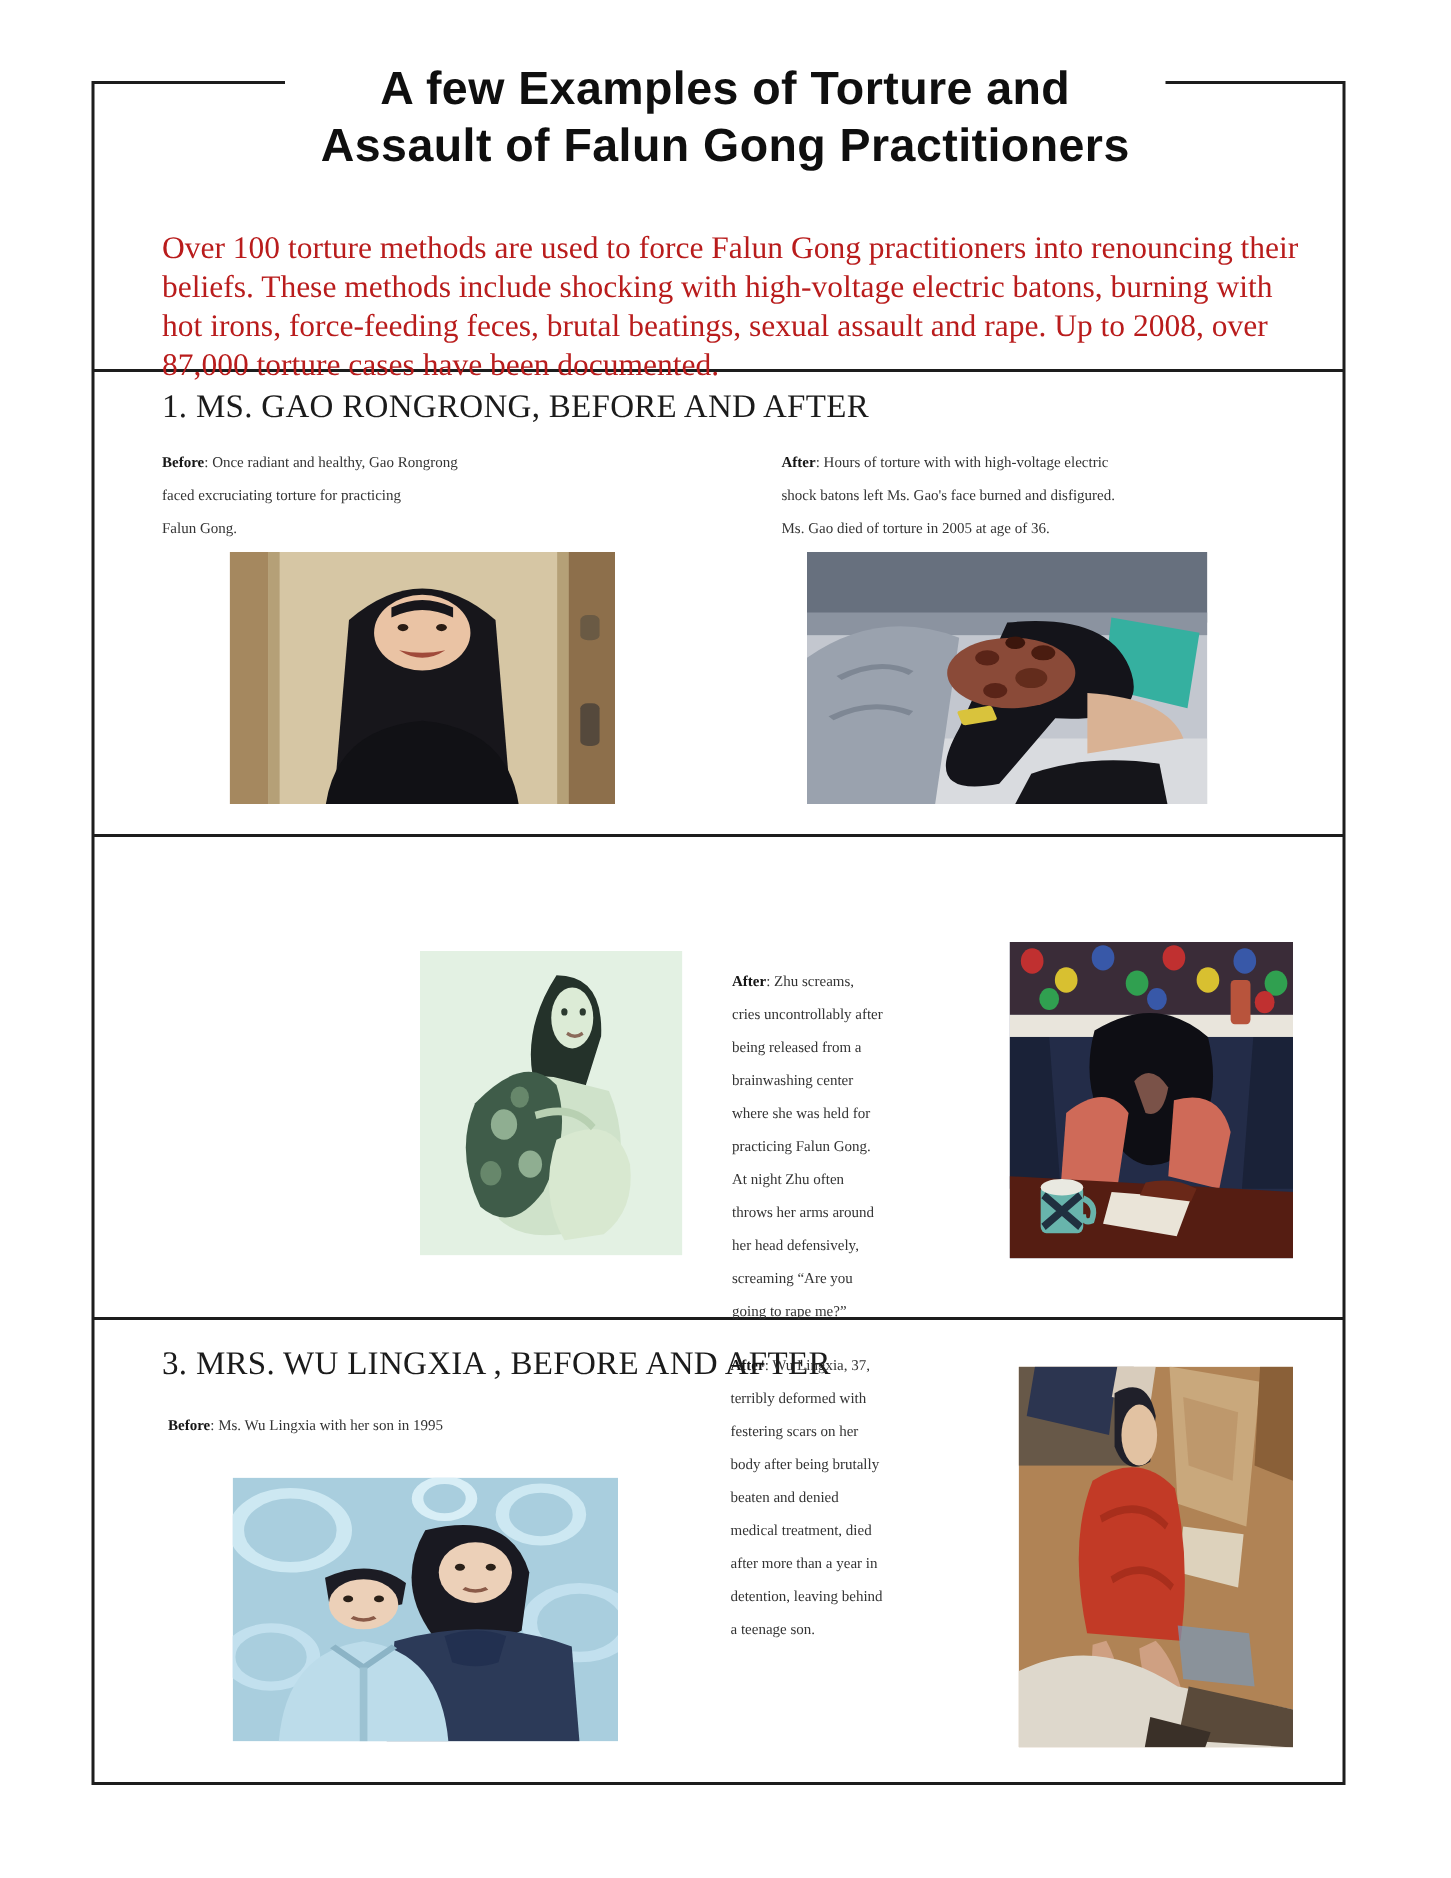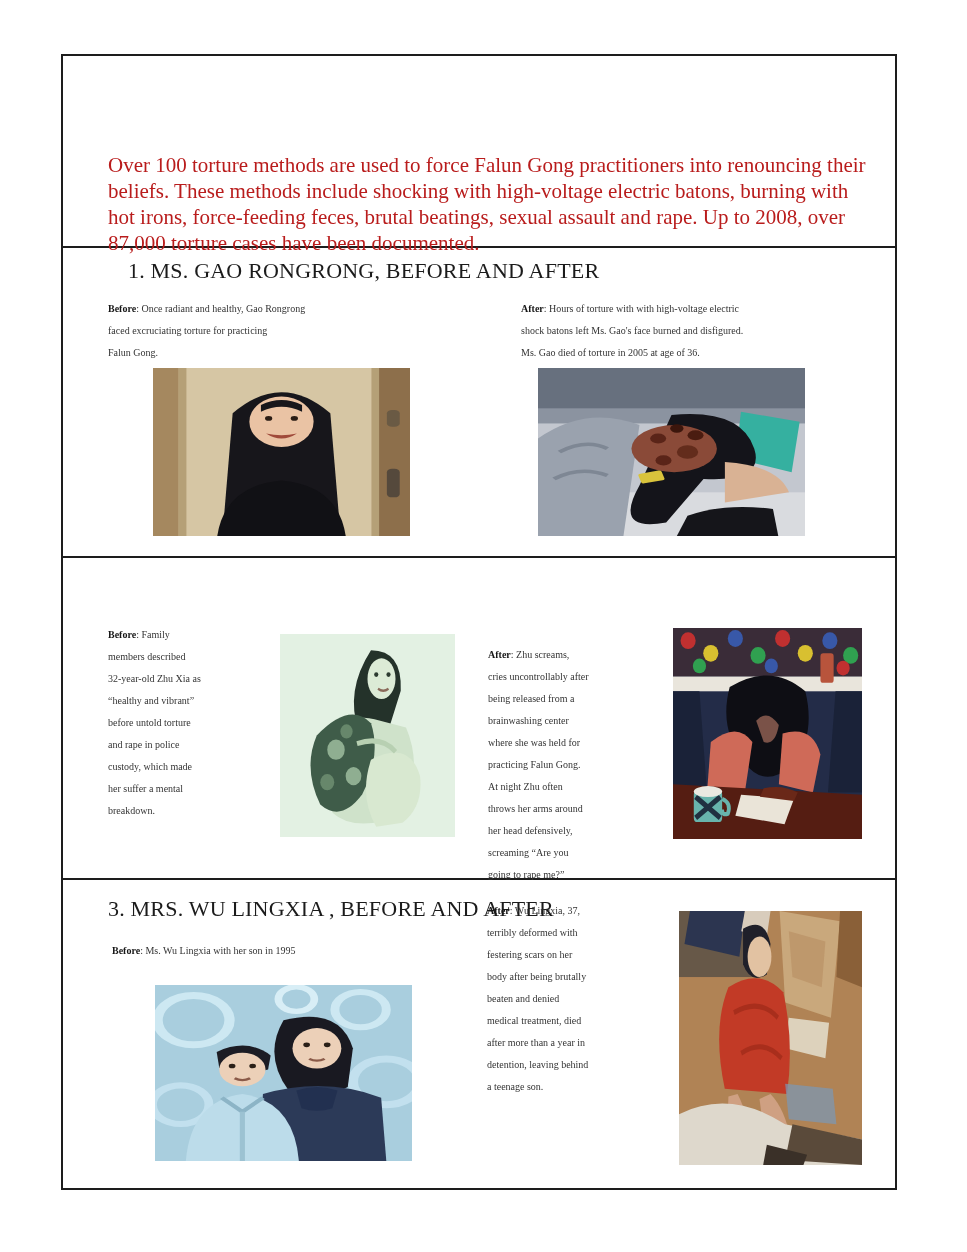--- a/index.html
+++ b/index.html
@@ -41,24 +41,28 @@
 <body>
 
 <div class="page">
 
   <div class="frame">
     <div class="divider d1"></div>
     <div class="divider d2"></div>
     <div class="divider d3"></div>
   </div>
 
+  <div class="title-wrap">
+    <div class="title">A few Examples of Torture and
+Assault of Falun Gong Practitioners</div>
+  </div>
 
   <p class="intro">Over 100 torture methods are used to force Falun Gong practitioners into renouncing their beliefs. These methods include shocking with high-voltage electric batons, burning with hot irons, force-feeding feces, brutal beatings, sexual assault and rape. Up to 2008, over 87,000 torture cases have been documented.</p>
 
-  <div class="heading" style="left:108px; top:258px;margin-left:20px;">1. MS. GAO RONGRONG, BEFORE AND AFTER</div>
+  <div class="heading" style="left:108px; top:258px;">1. MS. GAO RONGRONG, BEFORE AND AFTER</div>
 
   <p class="caption" style="left:108px; top:288px; width:350px;"><b>Before</b><span>: Once radiant and healthy, Gao Rongrong
 faced excruciating torture for practicing
 Falun Gong.</span></p>
 
   <p class="caption" style="left:489px; top:288px; width:392px;margin-left:32px;"><b>After</b><span>: Hours of torture with with high-voltage electric
 shock batons left Ms. Gao's face burned and disfigured.
 Ms. Gao died of torture in 2005 at age of 36.</span></p>
 
   <div class="photo" style="left:153px; top:368px; width:257px; height:168px;">
@@ -97,29 +101,20 @@
       <circle cx="47" cy="55" r="3" fill="#5a2418"></circle>
       <circle cx="59" cy="40" r="3" fill="#4a1c10"></circle>
       <circle cx="52" cy="36" r="2.5" fill="#3c160c"></circle>
       <rect x="38" y="62" width="9" height="6" rx="1" fill="#d9c33c" transform="rotate(-15 42 65)"></rect>
       <path d="M70 56 Q90 58 94 74 L70 80 Z" fill="#d9b294"></path>
       <path d="M56 88 Q70 80 88 84 L90 100 L52 100 Z" fill="#15151a"></path>
     </svg>
   </div>
 
 
-  <p class="caption" style="left:108px; top:614px; width:182px;"><b>Before</b><span>: Family
-members described
-32-year-old Zhu Xia as
-“healthy and vibrant”
-before untold torture
-and rape in police
-custody, which made
-her suffer a mental
-breakdown.</span></p>
 
   <div class="photo" style="left:280px; top:634px; width:175px; height:203px;">
     <svg viewBox="0 0 100 100" preserveAspectRatio="none">
       <rect width="100" height="100" fill="#e9f4e9"></rect>
       <rect width="100" height="100" fill="#dfeee0" opacity="0.6"></rect>
       <path d="M52 8 Q70 8 69 28 L61 50 Q52 40 45 48 Q37 28 52 8" fill="#24322a"></path>
       <ellipse cx="58" cy="22" rx="8" ry="10" fill="#dcebd6"></ellipse>
       <circle cx="55" cy="20" r="1.2" fill="#2c3a30"></circle>
       <circle cx="62" cy="20" r="1.2" fill="#2c3a30"></circle>
       <path d="M56 27 Q59 29 62 27" stroke="#8a6a5a" stroke-width="1.2" fill="none"></path>

